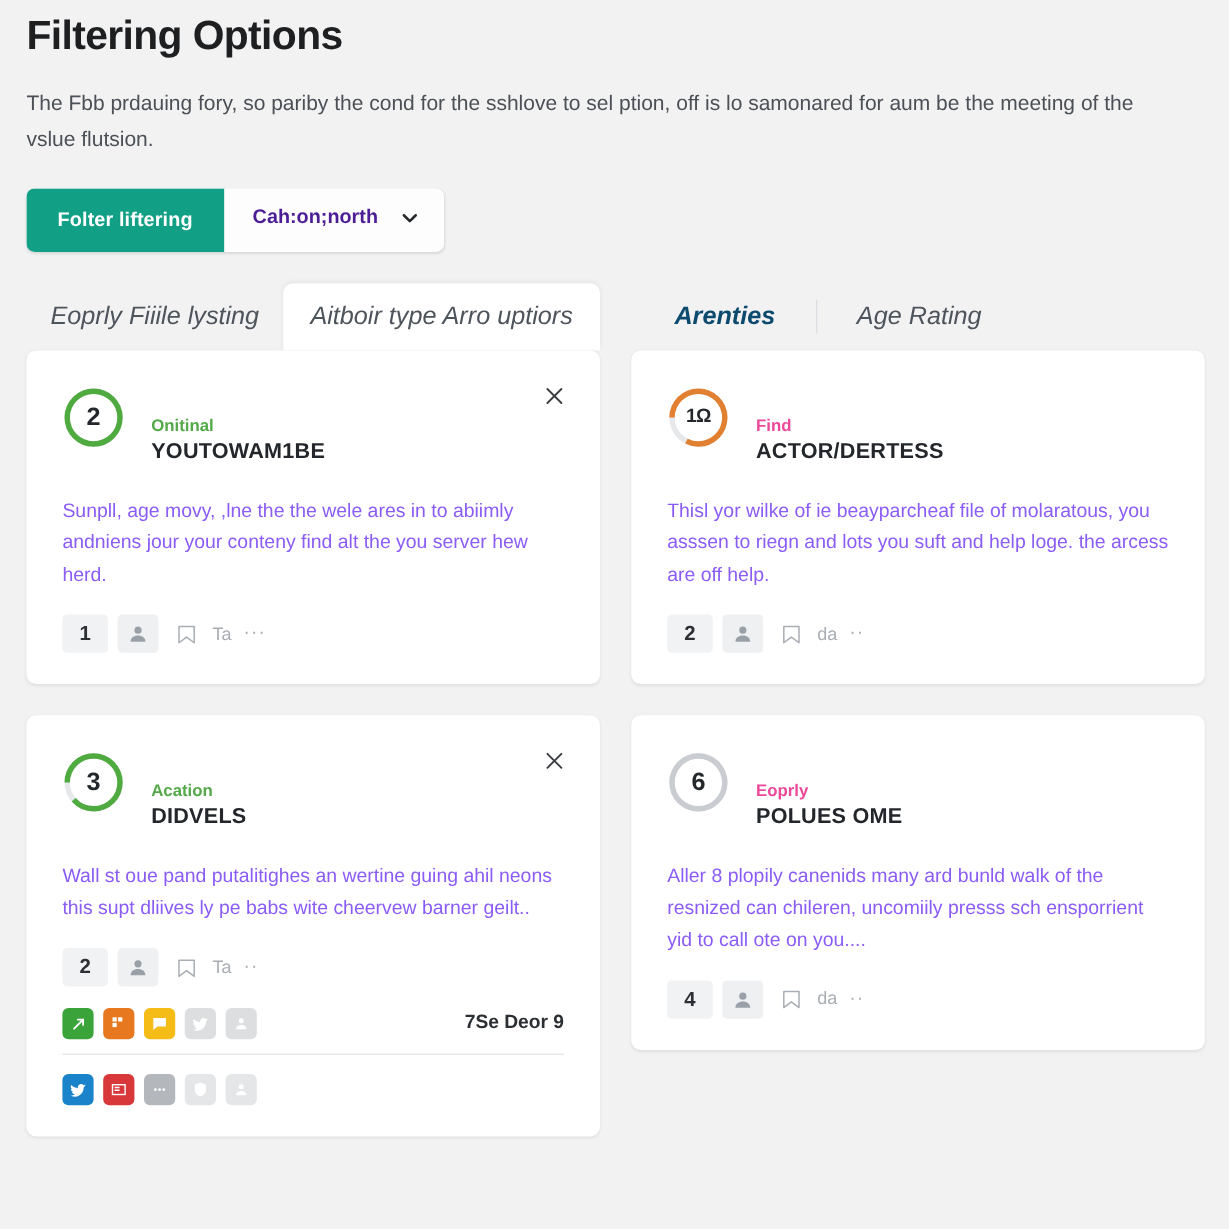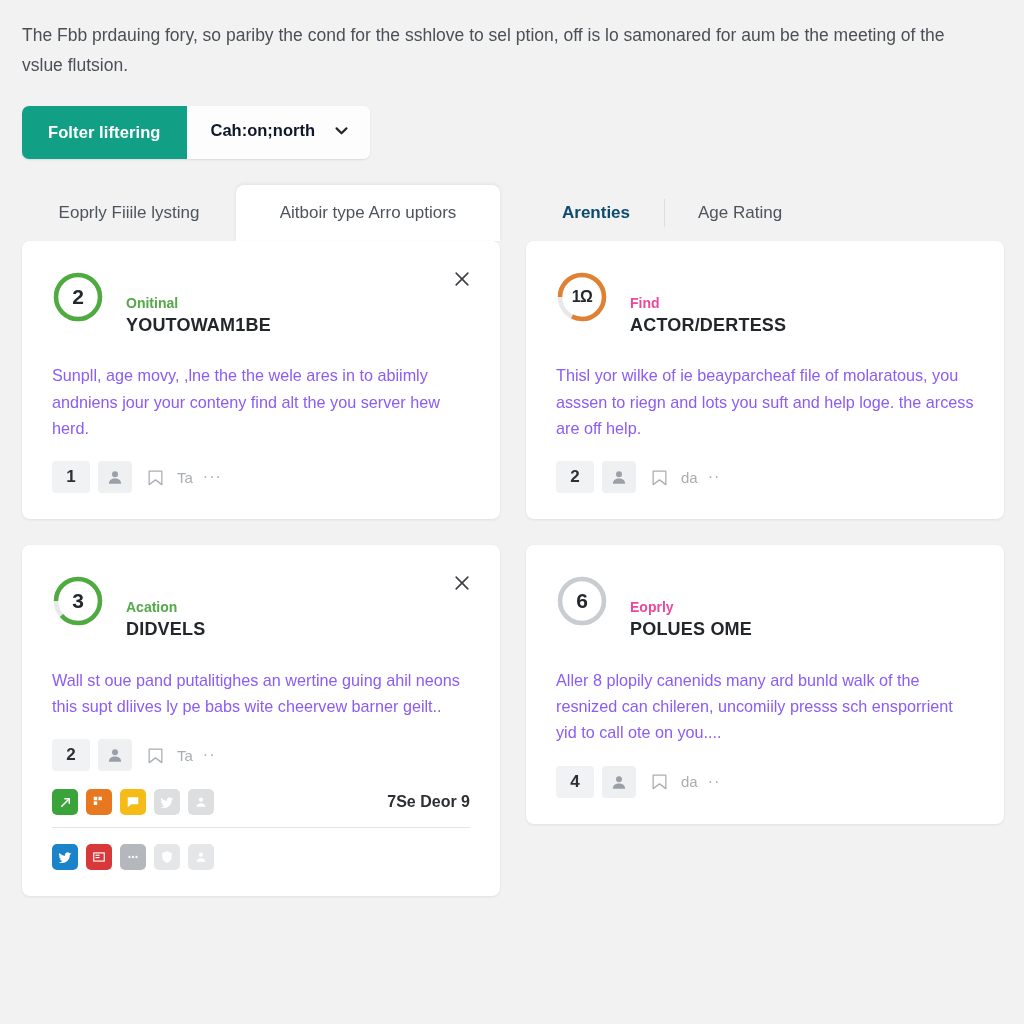--- a/index.html
+++ b/index.html
@@ -66,21 +66,21 @@
     cursor: pointer;
     letter-spacing: 0.1px;
   }
 
   .filter-select {
     display: flex;
     align-items: center;
     gap: 18px;
     padding: 0 20px 4px 24px;
     background: #fdfdfd;
-    color: #0f172a;
+    color: #4c1d95;
     font-size: 16.5px;
     font-weight: bold;
     cursor: pointer;
   }
 
   .chev {
     width: 17px;
     height: 17px;
     flex: 0 0 auto;
     color: #24272a;
@@ -89,28 +89,29 @@
   
   .tabs {
     margin-top: 28px;
     display: flex;
     align-items: flex-end;
     height: 52px;
     position: relative;
   }
 
   .tab {
-    font-size: 17px;
+    font-size: 21px;
     color: #4e545b;
     display: flex;
     align-items: center;
     justify-content: center;
     height: 52px;
     cursor: pointer;
     white-space: nowrap;
+    font-style: italic;
   }
 
   .tab-left-plain { width: 214px; }
 
   .tab-card {
     background: #ffffff;
     border-radius: 8px 8px 0 0;
     box-shadow: 0 -1px 4px rgba(0,0,0,0.07);
     width: 264px;
     height: 56px;
@@ -303,20 +304,21 @@
     border: none;
     border-top: 1px solid #e2e3e5;
     margin: 12px 0 0 0;
   }
 </style>
 </head>
 <body>
 
 <div class="page">
 
+  <h1 class="page-title">Filtering Options</h1>
 
   <p class="page-desc">The Fbb prdauing fory, so pariby the cond for the sshlove to sel ption, off is lo samonared for aum be the meeting of the vslue flutsion.</p>
 
   <div class="filter-bar">
     <button class="filter-btn">Folter liftering</button>
     <div class="filter-select">
       <span>Cah:on;north</span>
       <span class="chev">
         <svg viewBox="0 0 24 24" width="17" height="17" fill="none" stroke="currentColor" stroke-width="3" stroke-linecap="round" stroke-linejoin="round">
             <polyline points="5 9 12 16 19 9"></polyline>

